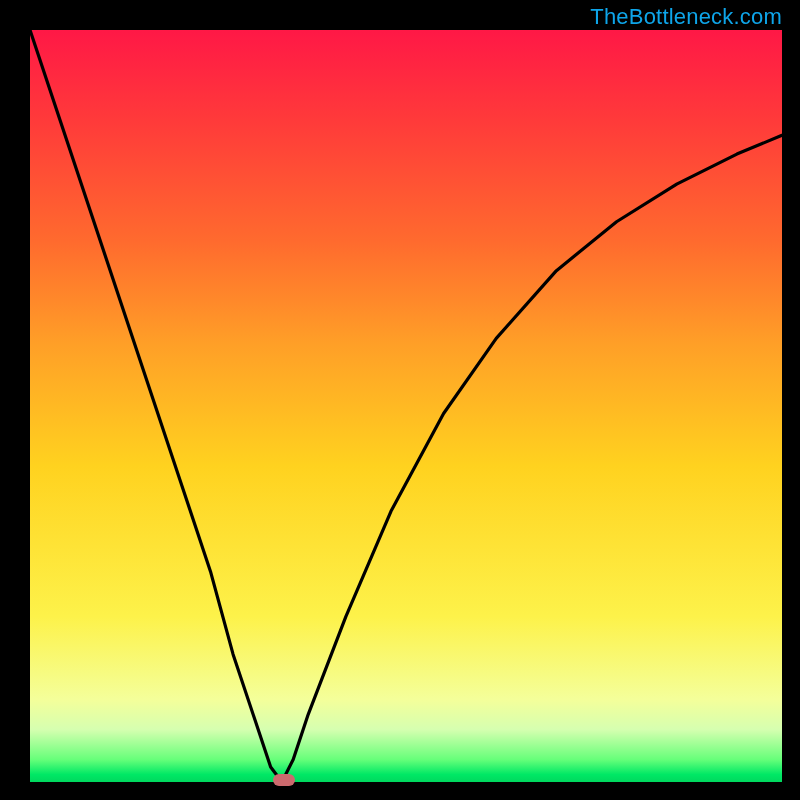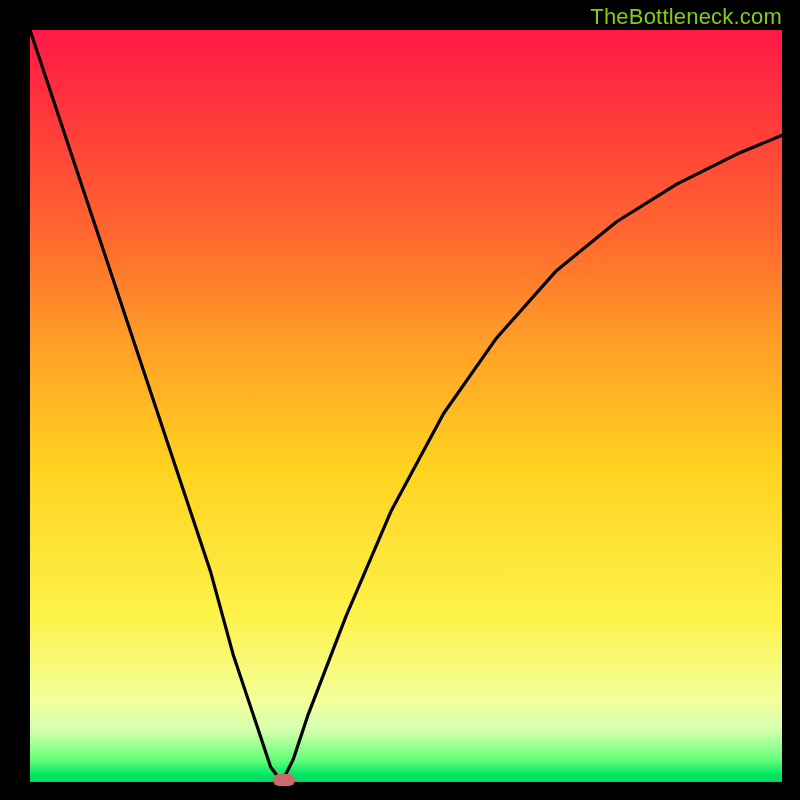--- a/index.html
+++ b/index.html
@@ -34,21 +34,21 @@
       #d6ffb0 93%,
       #67ff7a 97%,
       #00e865 99%,
       #00d85e 100%
     );
   }
   .watermark {
     position: absolute;
     top: 4px;
     right: 18px;
-    color: #84cc16;
+    color: #0ea5e9;
     font-size: 22px;
     letter-spacing: 0.2px;
     font-weight: 500;
     user-select: none;
   }
   svg.curve {
     position: absolute;
     left: 0;
     top: 0;
     width: 752px;

